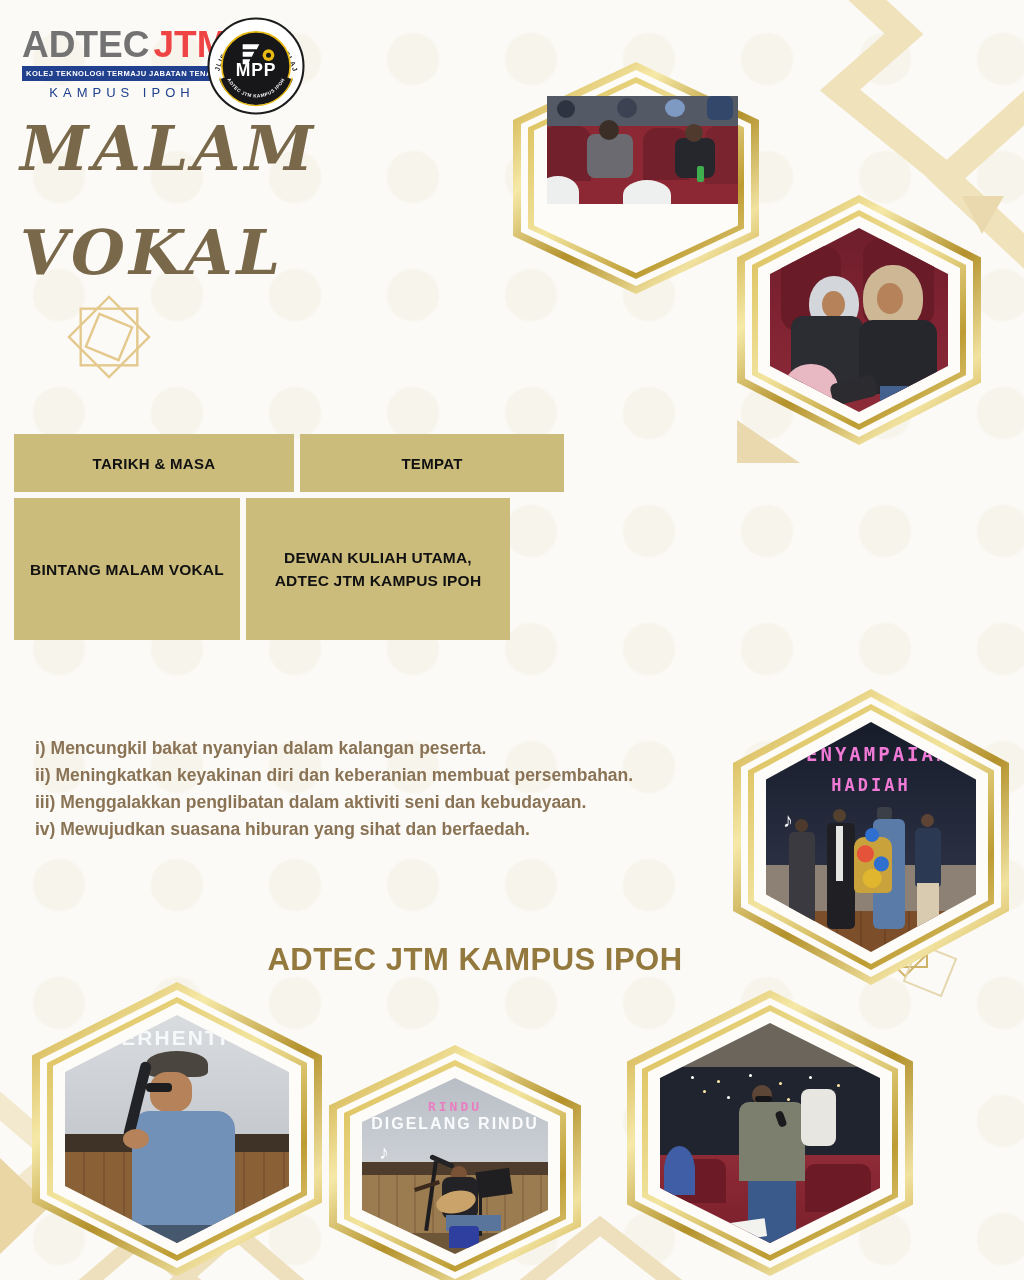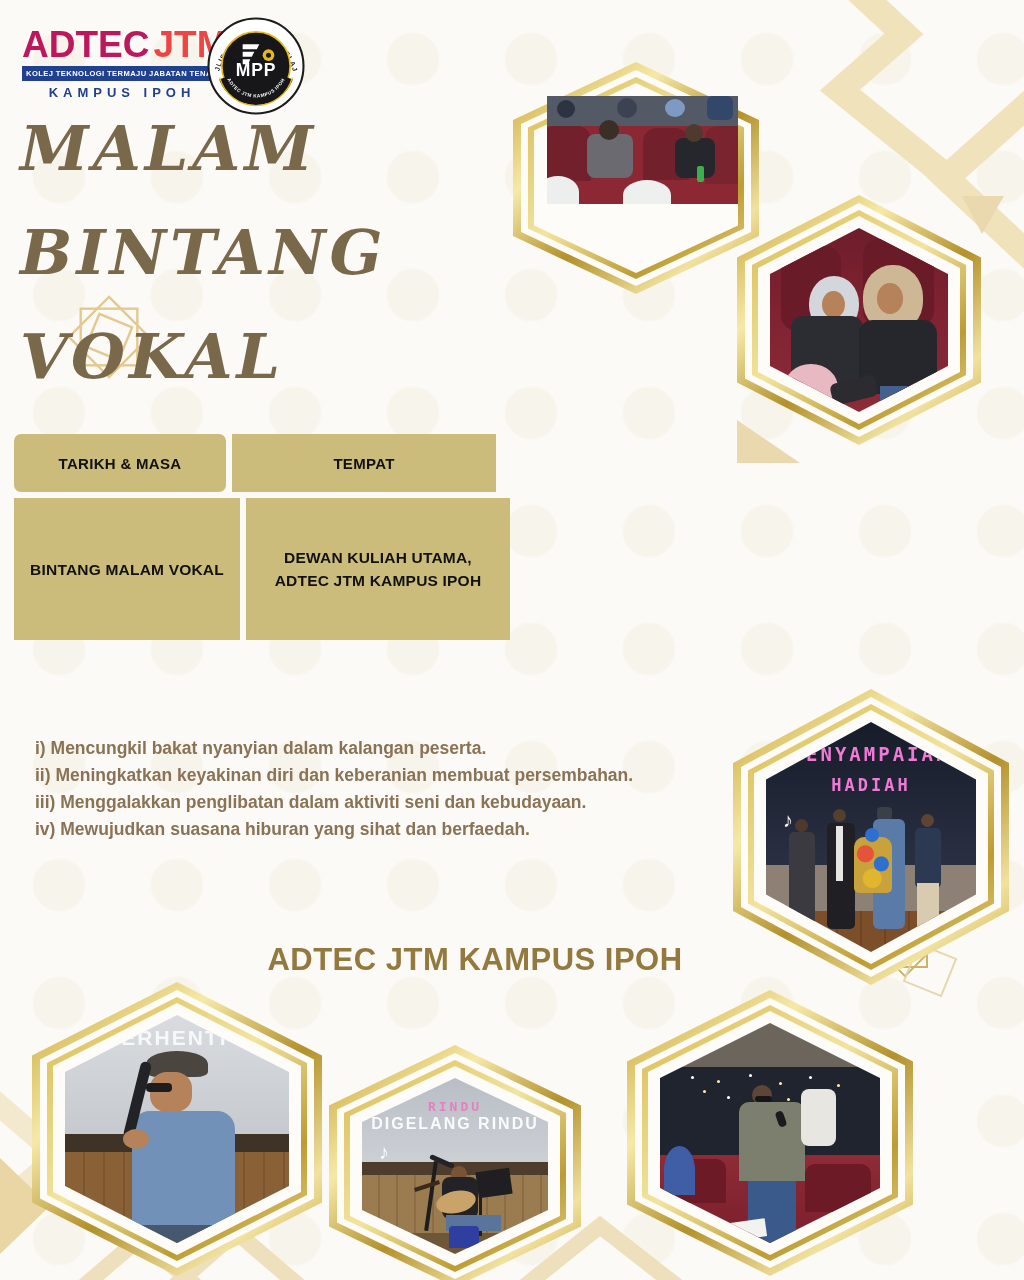--- a/index.html
+++ b/index.html
@@ -7,42 +7,42 @@
         background:#fbfaf6;font-family:"Liberation Sans",sans-serif;}
   .page::before{content:"";position:absolute;inset:0;z-index:0;pointer-events:none;
         background-image:radial-gradient(circle,rgba(236,228,208,0.45) 30%,rgba(236,228,208,0) 33%);
         background-size:118px 118px;opacity:.6;}
   .abs{position:absolute;}
   .decor{position:absolute;left:0;top:0;z-index:1;}
 
   
   .brand{position:absolute;left:22px;top:26px;z-index:3;width:200px;text-align:center;}
   .brand-word{font-weight:bold;font-size:37px;letter-spacing:0px;line-height:38px;font-family:"Liberation Sans",sans-serif;}
-  .brand-adtec{color:#be185d;} .brand-jtm{color:#ef4444;margin-left:4px;}
+  .brand-adtec{color:#737373;} .brand-jtm{color:#ef4444;margin-left:4px;}
   .brand-banner{background:#21418f;color:#fff;font-size:7.6px;font-weight:bold;letter-spacing:.4px;
         padding:3px 4px;margin-top:2px;white-space:nowrap;}
-  .brand-campus{color:#21418f;font-weight:bold;font-size:13px;letter-spacing:5px;margin-top:4px;}
+  .brand-campus{color:#21418f;font-weight:normal;font-size:13px;letter-spacing:5px;margin-top:4px;}
   .mpp{position:absolute;left:206px;top:16px;z-index:3;}
   .mpp-arc{font-size:8.2px;font-weight:bold;fill:#1a1a1a;letter-spacing:1px;}
   .mpp-arcb{font-size:5.6px;font-weight:bold;fill:#ffffff;letter-spacing:.6px;}
   .mpp-center{font-size:21px;font-weight:bold;fill:#ffffff;letter-spacing:1px;}
 
   
   .title{position:absolute;left:20px;top:112px;z-index:3;color:#7a684a;}
   .title-line{font-family:"DejaVu Serif",serif;font-style:italic;font-weight:bold;
         font-size:62px;height:104px;letter-spacing:4px;}
   .star-orn{position:absolute;left:50px;top:278px;z-index:2;}
 
   
   .table{position:absolute;left:14px;top:434px;width:750px;z-index:3;
         display:flex;flex-direction:column;gap:6px;}
   .t-row{display:flex;gap:6px;}
   .t-cell{background:#cbbc7c;color:#111;font-weight:bold;text-align:center;
         display:flex;flex-direction:column;align-items:center;justify-content:center;}
-  .t-c1{width:212px;border-radius:7px;} .t-c2{width:226px;} .t-c3{width:264px;}
+  .t-c1{width:280px;} .t-c2{width:226px;} .t-c3{width:264px;}
   .t-head .t-cell{height:58px;font-size:15px;letter-spacing:.3px;}
   .t-body .t-cell{height:142px;font-size:15.5px;line-height:23px;letter-spacing:.2px;}
 
   
   .objectives{position:absolute;left:35px;top:735px;width:680px;z-index:3;
         color:#8a7355;font-weight:bold;}
   .obj-heading{font-size:18px;margin-bottom:4px;}
   .obj-item{font-size:17.5px;line-height:27px;}
 
   .campus-heading{position:absolute;left:0;top:942px;width:950px;z-index:3;text-align:center;
@@ -131,21 +131,20 @@
   <svg class="star-orn" width="118" height="118" viewBox="0 0 100 100">
     <g fill="none" stroke="#e4c88c" stroke-width="2">
       <rect x="26" y="26" width="48" height="48"></rect>
       <rect x="26" y="26" width="48" height="48" transform="rotate(45 50 50)"></rect>
       <rect x="35" y="35" width="30" height="30" transform="rotate(22.5 50 50)"></rect>
     </g>
   </svg>
 
   <div class="title">
     <div class="title-line">MALAM</div>
-    <div class="title-line">BINTANG</div>
     <div class="title-line">VOKAL</div>
   </div>
 
   <div class="table">
     <div class="t-row t-head">
       <div class="t-cell t-c1">TARIKH &amp; MASA</div>
       <div class="t-cell t-c3">TEMPAT</div>
     </div>
     <div class="t-row t-body">
       <div class="t-cell t-c2">

